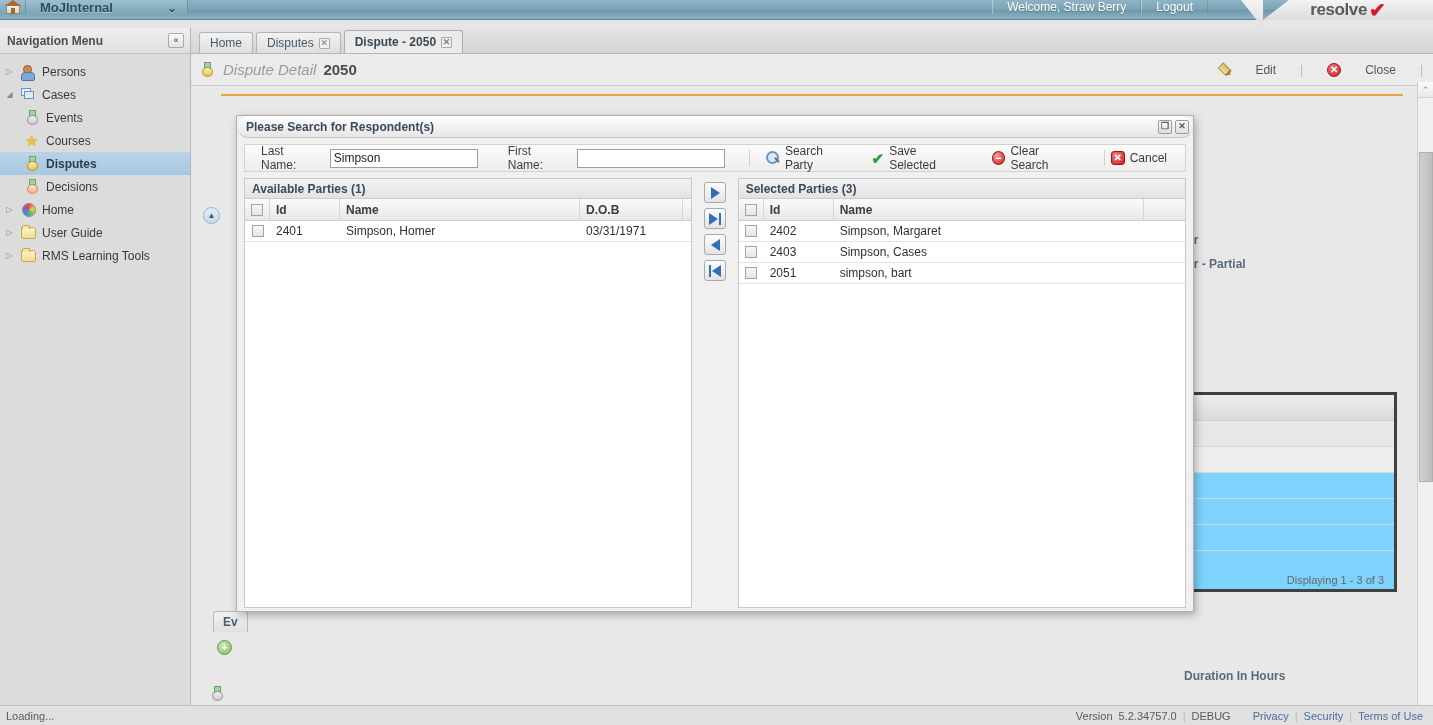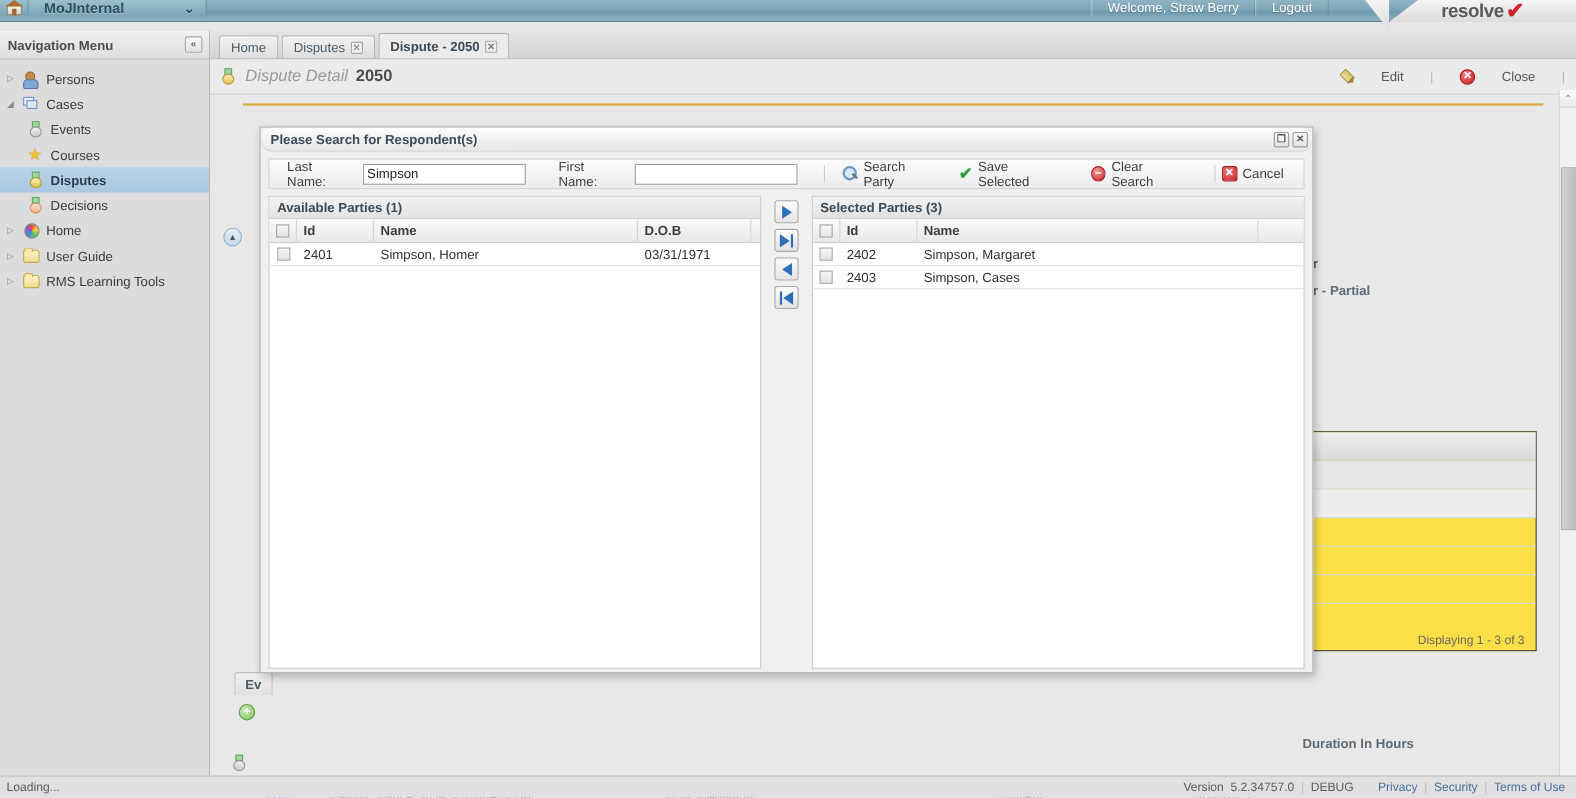--- a/index.html
+++ b/index.html
@@ -140,21 +140,21 @@
   .ic-pencil{width:14px;height:14px;position:relative;transform:rotate(-45deg);}
   .ic-pencil:before{content:"";position:absolute;left:4px;top:1px;width:6px;height:10px;background:linear-gradient(to right,#f3de9a,#d9bf67);border:1px solid #a8913f;}
   .ic-pencil:after{content:"";position:absolute;left:4px;top:11px;width:0;height:0;border-left:4px solid transparent;border-right:4px solid transparent;border-top:4px solid #9b8439;}
   .ic-closered{width:14px;height:14px;border-radius:50%;background:radial-gradient(circle at 35% 30%,#f07b7b,#cc1f1f);
     border:1px solid #a31414;color:#fff;font-size:10px;font-weight:bold;display:flex;align-items:center;justify-content:center;line-height:1;}
 
   
   .content { position: relative; height: 619px; background: #e8e8e8; padding: 0 12px; }
   .gold-rule { height:2px; background:#e0a83c; margin: 8px 18px 0 18px; }
   .bg-text { position:absolute; font-weight:bold; color:#5b6b78; font-size:12px; }
-  .bg-panel { position:absolute; border:1px solid #404040; background:#fde047; }
+  .bg-panel { position:absolute; border:3px solid #404040; background:#7dd3fc; }
   .bg-panel-head { height:26px; background:linear-gradient(to bottom,#eeeeee,#d9d9d9); border-bottom:1px solid #cfcfcf;}
   .bg-row { border-bottom:1px solid #d8d8d8; height:26px; }
   .bg-footer { font-size:11px; color:#666; text-align:right; padding-right:10px; }
 
   .collapse-circle {
     position:absolute; left:12px; top:113px; width:17px; height:17px; border-radius:50%;
     background: linear-gradient(to bottom,#e6eef6,#c5d8ea); border:1px solid #93b3cd;
     color:#456; font-size:8px; display:flex;align-items:center;justify-content:center; line-height:1;
   }
 
@@ -579,20 +579,27 @@
               <span class="cell c-id">2402</span>
               <span class="cell c-name-r">Simpson, Margaret</span>
             </div>
             <div class="grid-row">
               <span class="cell c-chk">
                   <span class="cb"></span>
                 </span>
               <span class="cell c-id">2403</span>
               <span class="cell c-name-r">Simpson, Cases</span>
             </div>
+            <div class="grid-row">
+              <span class="cell c-chk">
+                  <span class="cb"></span>
+                </span>
+              <span class="cell c-id">2051</span>
+              <span class="cell c-name-r">simpson, bart</span>
+            </div>
           </div>
         </div>
 
       </div>
     </div>
   </div>
 
   <div class="statusbar">
     <div class="sb-left">Loading...</div>
     <div class="sb-right">

